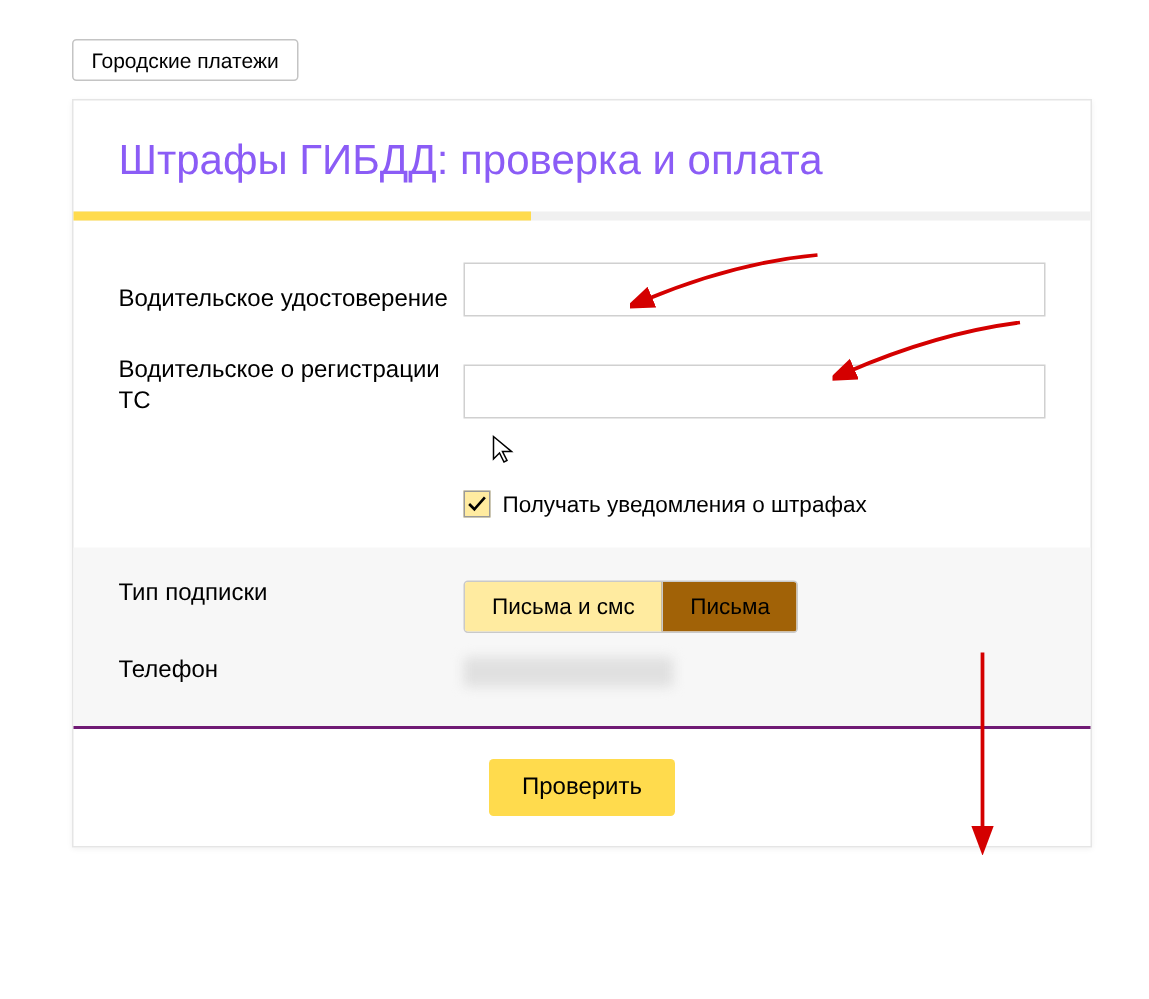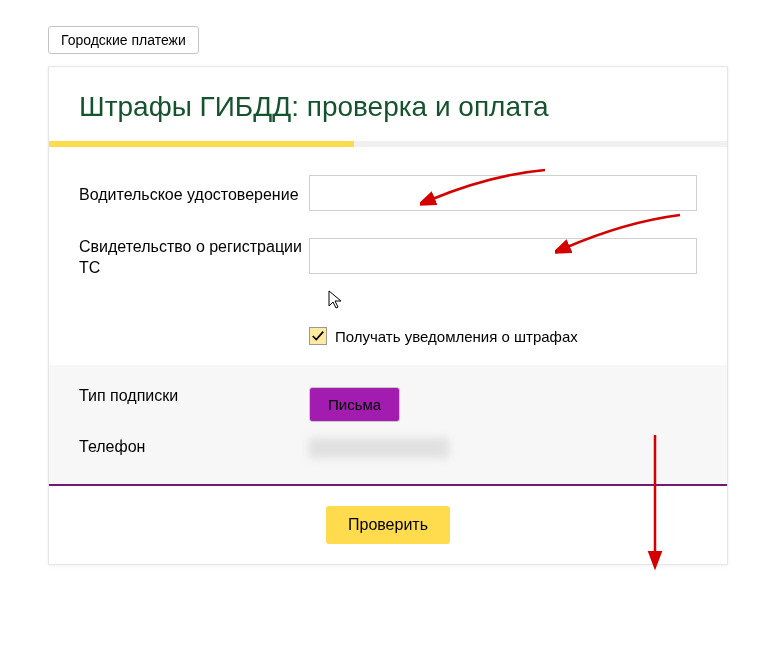--- a/index.html
+++ b/index.html
@@ -30,41 +30,41 @@
       background: #fff;
       border: 1px solid #e5e5e5;
       box-shadow: 0 1px 4px rgba(0,0,0,0.06);
     }
     .card-header {
       padding: 24px 30px 18px 30px;
     }
     .page-title {
       font-size: 28px;
       font-weight: 400;
-      color: #14532d;
+      color: #8b5cf6;
     }
     .progress-bar {
       height: 6px;
       background: #f0f0f0;
       position: relative;
     }
     .progress-fill {
       position: absolute;
       left: 0;
       top: 0;
       height: 100%;
       width: 45%;
       background: #ffdb4d;
     }
     .form-section {
       padding: 28px 30px 10px 30px;
     }
     .form-row {
       display: flex;
-      align-items: center;
+      align-items: flex-end;
       margin-bottom: 22px;
     }
     .form-label {
       width: 230px;
       font-size: 16px;
       color: #000;
       line-height: 1.3;
       padding-top: 4px;
     }
     .form-input {
@@ -111,21 +111,21 @@
     }
     .segmented {
       display: flex;
       border: 1px solid #c9c9c9;
       border-radius: 3px;
       overflow: hidden;
     }
     .seg-btn {
       padding: 8px 18px;
       font-size: 15px;
-      background: #a21caf;
+      background: #a16207;
       border: none;
       cursor: pointer;
     }
     .seg-btn.active {
       background: #ffeba0;
     }
     .seg-btn + .seg-btn {
       border-left: 1px solid #c9c9c9;
     }
     .blurred {
@@ -173,38 +173,39 @@
   <div class="progress-bar">
     <div class="progress-fill"></div>
   </div>
 
   <div class="form-section">
     <div class="form-row">
       <div class="form-label">Водительское удостоверение</div>
       <input class="form-input" type="text" value="" style="">
     </div>
     <div class="form-row">
-      <div class="form-label">Свидетельство о регистрации ТС</div>
+      <div class="form-label">Водительское о регистрации ТС</div>
       <input class="form-input" type="text" value="" style="">
     </div>
 
     <div class="checkbox-row">
       <span class="checkbox">
         <svg viewBox="0 0 16 16">
           <path d="M2 8 L6 12 L14 3" stroke="#000" stroke-width="2" fill="none"></path>
         </svg>
       </span>
       <span class="checkbox-label">Получать уведомления о штрафах</span>
     </div>
   </div>
 
   <div class="sub-section">
     <div class="sub-row">
       <div class="sub-label">Тип подписки</div>
       <div class="segmented">
+        <button class="seg-btn active">Письма и смс</button>
         <button class="seg-btn">Письма</button>
       </div>
     </div>
     <div class="sub-row" style="margin-bottom:0">
       <div class="sub-label">Телефон</div>
       <div class="blurred" style="width:140px"></div>
     </div>
   </div>
 
   <div class="footer">

